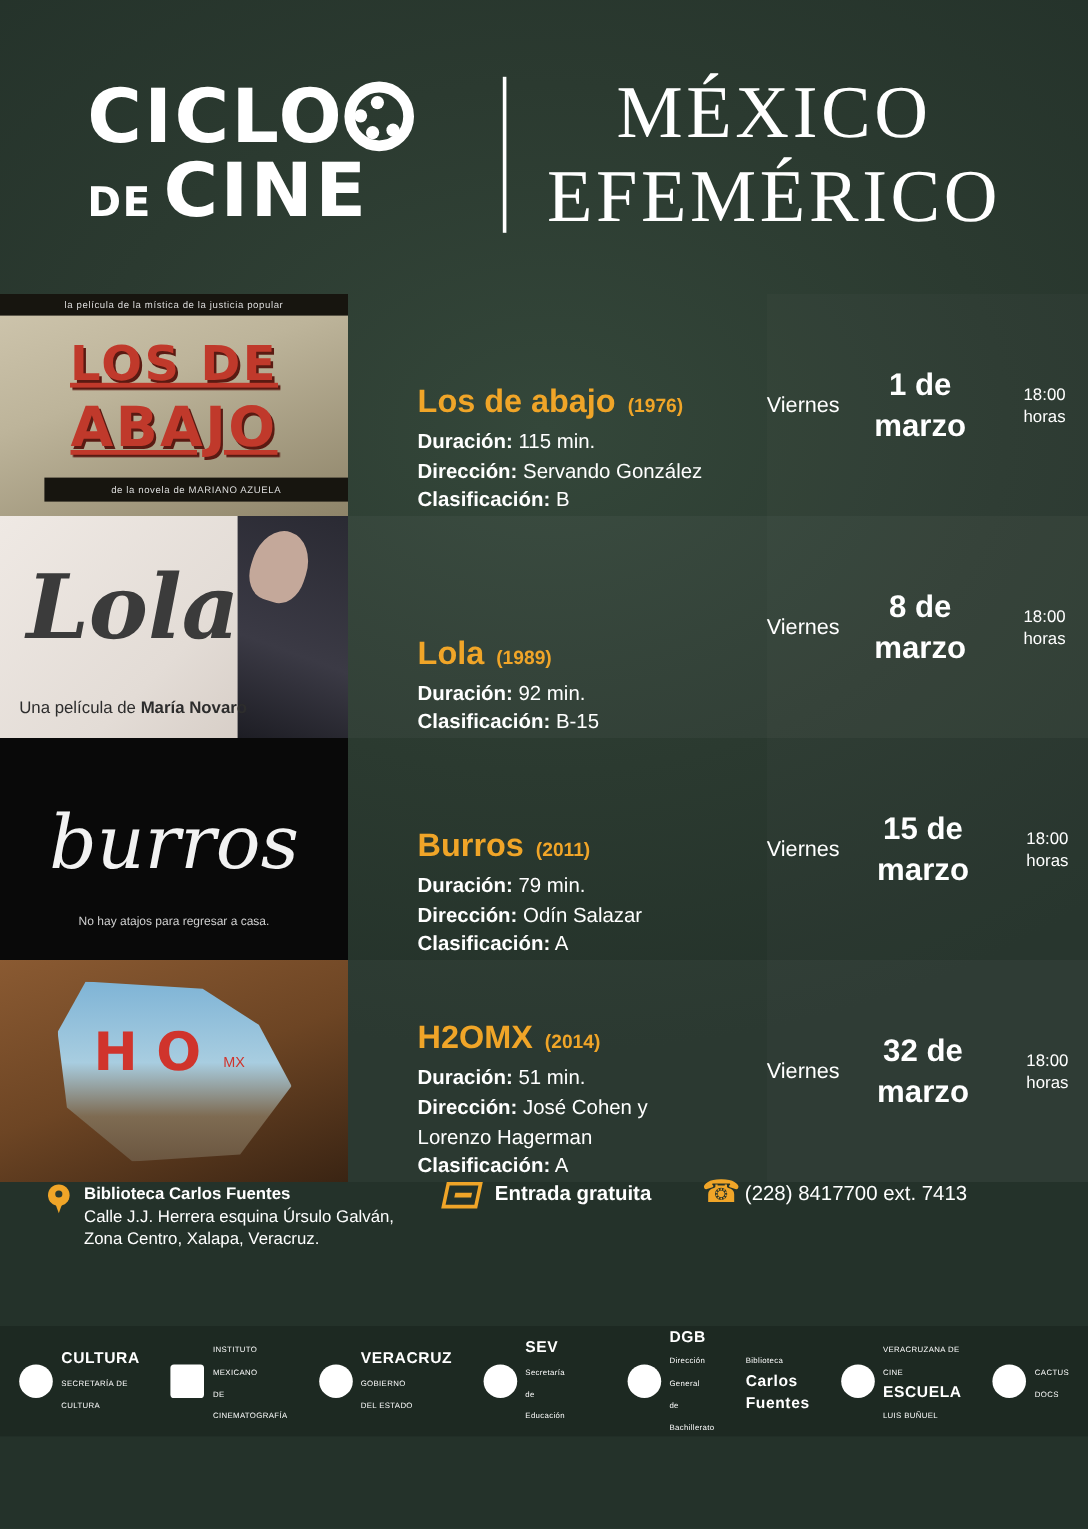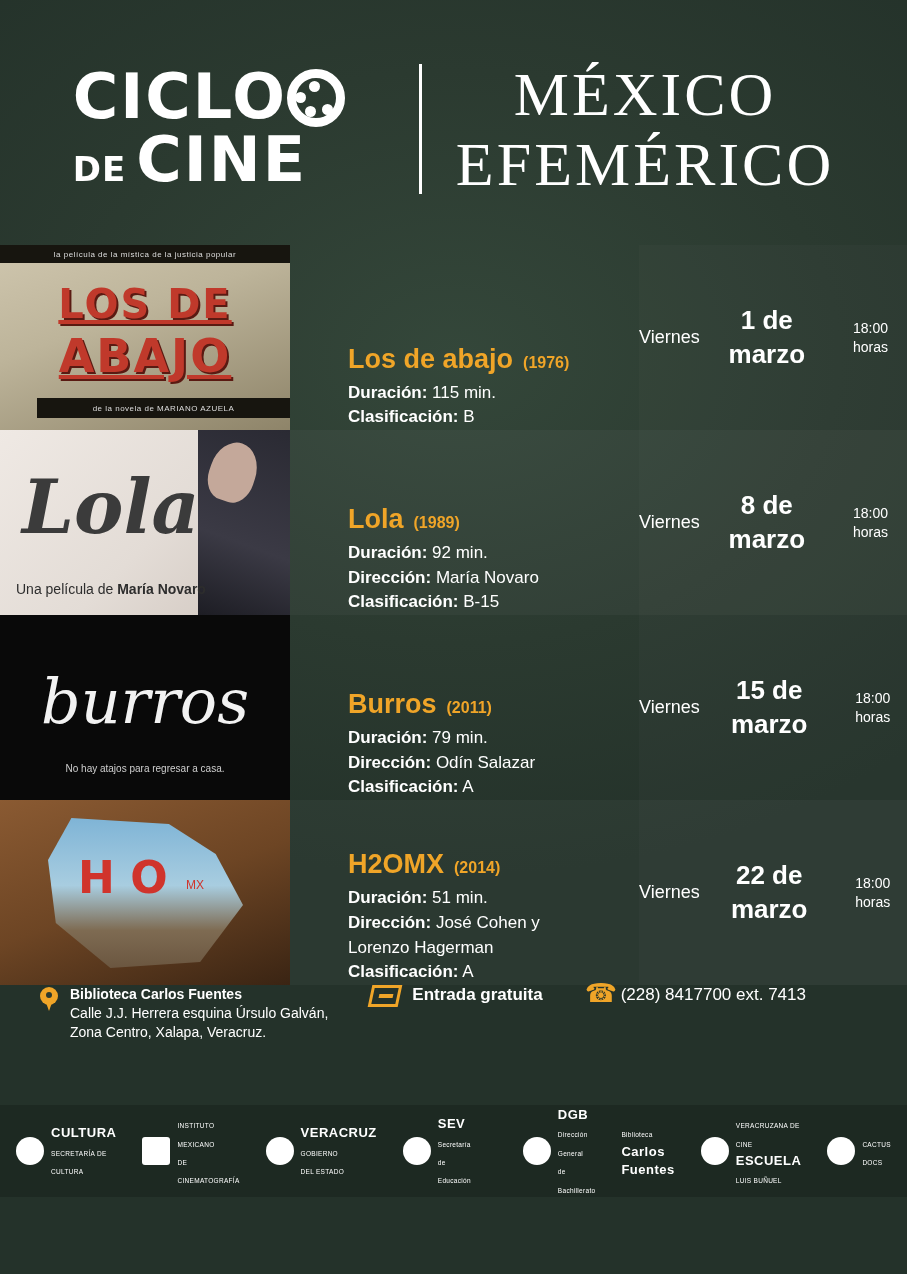--- a/index.html
+++ b/index.html
@@ -333,20 +333,24 @@
       <div class="info-cell">
         <div class="title-line">
           <span class="film-title">Los de abajo</span>
           <span class="film-year">(1976)</span>
         </div>
         <div class="meta">
           <b>Duración:</b>
           <span>115 min.</span>
         </div>
         <div class="meta">
+          <b>Dirección:</b>
+          <span>Servando González</span>
+        </div>
+        <div class="meta">
           <b>Clasificación:</b>
           <span>B</span>
         </div>
       </div>
       <div class="date-cell">
         <div class="date-day">Viernes</div>
         <div class="date-main">1 de marzo</div>
         <div class="date-hour">18:00 horas</div>
       </div>
     </div>
@@ -365,24 +369,20 @@
       <div class="info-cell">
         <div class="title-line">
           <span class="film-title">Lola</span>
           <span class="film-year">(1989)</span>
         </div>
         <div class="meta">
           <b>Duración:</b>
           <span>92 min.</span>
         </div>
         <div class="meta">
-          <b>Dirección:</b>
-          <span>María Novaro</span>
-        </div>
-        <div class="meta">
           <b>Clasificación:</b>
           <span>B-15</span>
         </div>
       </div>
       <div class="date-cell">
         <div class="date-day">Viernes</div>
         <div class="date-main">8 de marzo</div>
         <div class="date-hour">18:00 horas</div>
       </div>
     </div>
@@ -441,21 +441,21 @@
           <span>José Cohen y</span>
         </div>
         <div class="meta">Lorenzo Hagerman</div>
         <div class="meta">
           <b>Clasificación:</b>
           <span>A</span>
         </div>
       </div>
       <div class="date-cell">
         <div class="date-day">Viernes</div>
-        <div class="date-main">22 de marzo</div>
+        <div class="date-main">32 de marzo</div>
         <div class="date-hour">18:00 horas</div>
       </div>
     </div>
 
   </div>
 
   <div class="info-bar">
     <div class="info-item">
       <span class="pin">
           <span class="hole"></span>

